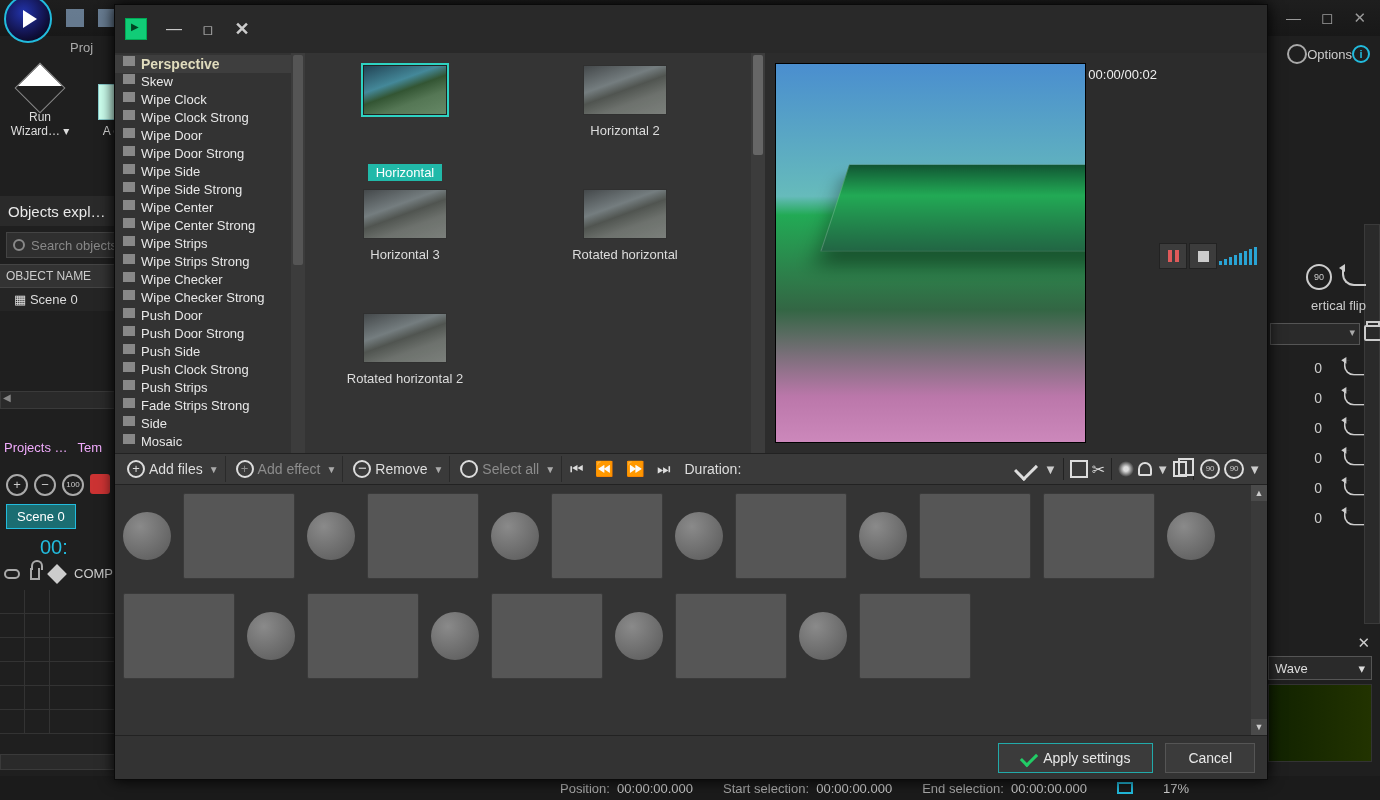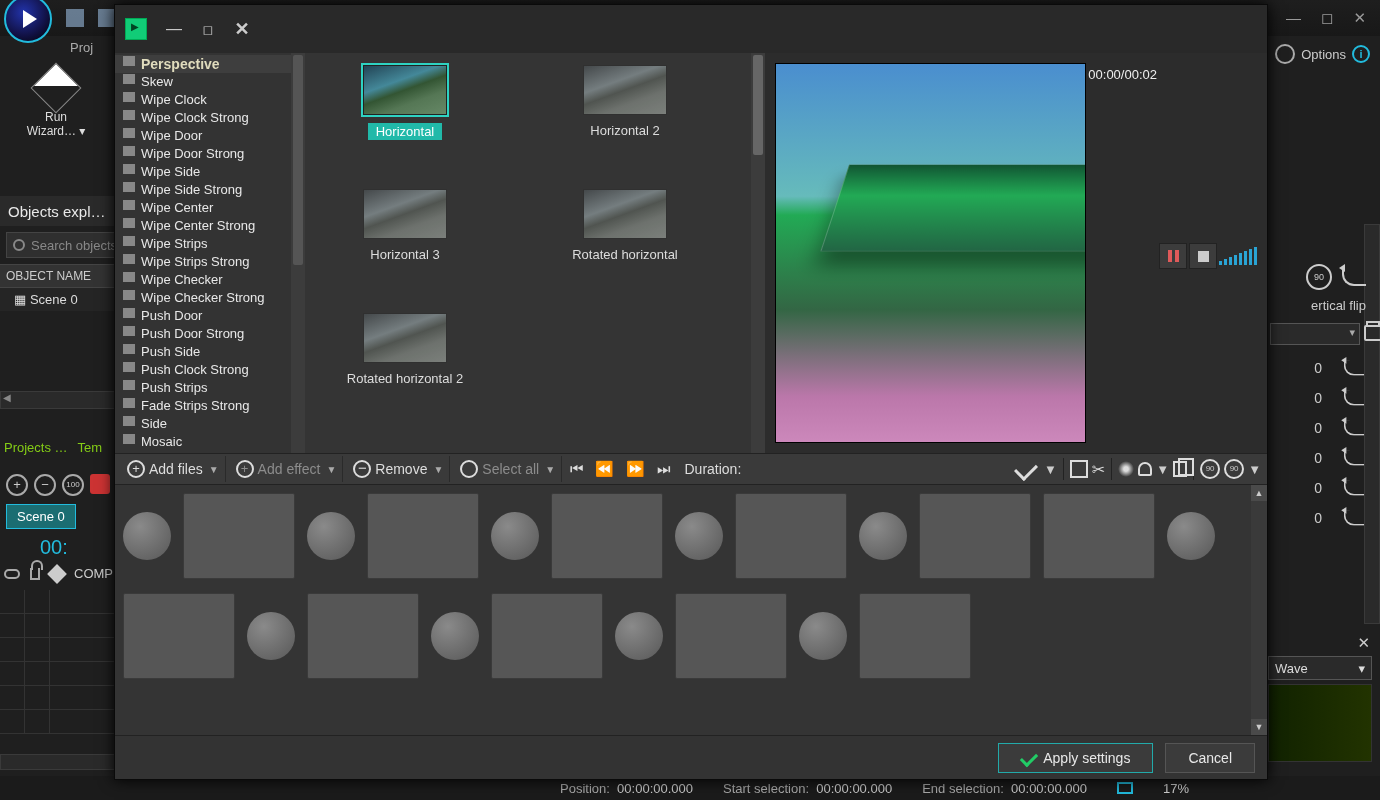--- a/index.html
+++ b/index.html
@@ -10,41 +10,41 @@
   .mw-titlebar { position:absolute; top:0; left:0; right:0; height:36px; background:linear-gradient(180deg,#1e1e1e,#181818); display:flex; align-items:center; }
   .mw-logo { width:48px; height:48px; margin:2px 6px 0 4px; border-radius:50%; background:radial-gradient(circle at 40% 35%,#23a 0%,#114 60%,#000 100%); border:2px solid #2bd; display:flex; align-items:center; justify-content:center; }
   .mw-logo::after { content:""; border-left:14px solid #fff; border-top:9px solid transparent; border-bottom:9px solid transparent; margin-left:4px; }
   .mw-qat { display:flex; gap:14px; margin-left:8px; }
   .mw-qat .ic { width:18px; height:18px; background:#9bd; opacity:.6; }
   .mw-title { flex:1; text-align:center; color:#bbb; font-size:13px; }
   .mw-ctrls { display:flex; gap:20px; margin-right:14px; }
   .mw-ctrls span { color:#9a9a9a; font-size:15px; }
 
   .mw-tabs { position:absolute; top:40px; left:70px; display:flex; gap:12px; color:#aaa; font-size:13px; }
-  .mw-ribbon { position:absolute; top:70px; left:22px; display:flex; gap:8px; align-items:flex-end; }
+  .mw-ribbon { position:absolute; top:70px; left:6px; display:flex; gap:8px; align-items:flex-end; }
   .rb-btn { width:68px; text-align:center; color:#ddd; font-size:12px; }
   .rb-wand { width:36px; height:36px; margin:0 auto 4px; background:linear-gradient(135deg,#fff 45%,transparent 45%); border:1px solid #888; transform:rotate(45deg); }
   .rb-cube { width:36px; height:36px; margin:0 auto 4px; background:#cfe; border:1px solid #8cc; }
 
-  .mw-options { position:absolute; top:44px; right:10px; display:flex; align-items:center; gap:6px; color:#ccc;padding-left:46px; }
+  .mw-options { position:absolute; top:44px; right:10px; display:flex; align-items:center; color:#ccc;padding-left:46px; }
   .gear { width:20px; height:20px; border:2px solid #aaa; border-radius:50%; position:relative; }
   .info-ic { width:18px; height:18px; border:2px solid #2bd; border-radius:50%; color:#2bd; text-align:center; font-size:11px; line-height:14px; font-weight:bold; }
 
   .objexp { position:absolute; top:196px; left:0; width:300px; }
   .panel-hdr { background:#2a2a2a; color:#e8e8e8; font-size:15px; padding:4px 8px; display:flex; align-items:center; height:30px; }
   .panel-hdr .tools { margin-left:auto; display:flex; gap:8px; font-size:12px; color:#aaa; }
   .search { margin:6px; height:26px; background:#2f2f2f; border:1px solid #444; display:flex; align-items:center; padding:0 6px; color:#888; gap:6px; }
   .search .mag { width:12px; height:12px; border:2px solid #888; border-radius:50%; display:inline-block; }
   .colhdr { background:#333; padding:4px 6px; color:#ccc; font-size:12px; border-top:1px solid #444; border-bottom:1px solid #444; }
   .scene-row { padding:4px 14px; color:#ddd; background:#252525; font-size:13px; }
   .hscroll { height:18px; background:#2a2a2a; border:1px solid #3a3a3a; margin-top:80px; position:relative; }
   .hscroll::before { content:"◀"; position:absolute; left:2px; top:0; font-size:10px; color:#888; }
   .hscroll::after { content:"▶"; position:absolute; right:2px; top:0; font-size:10px; color:#888; }
 
-  .bottom-tabs { position:absolute; top:440px; left:4px; display:flex; gap:10px; font-size:13px; color:#84cc16; }
+  .bottom-tabs { position:absolute; top:440px; left:4px; display:flex; gap:10px; font-size:13px; color:#f0abfc; }
   .tl-tool { position:absolute; top:474px; left:6px; display:flex; gap:6px; }
   .tl-tool .circ { width:22px; height:22px; border:2px solid #aaa; border-radius:50%; text-align:center; line-height:18px; font-size:13px; color:#ccc; }
   .tl-tool .rec { width:20px; height:20px; background:#c33; border-radius:3px; }
   .tl-100 { width:22px; height:22px; border:2px solid #aaa; border-radius:50%; font-size:8px; text-align:center; line-height:18px; color:#ccc; }
 
   .tl-scene { position:absolute; top:504px; left:6px; background:#1b6d72; border:1px solid #2bd; color:#fff; padding:4px 10px; font-size:13px; }
   .tl-time { position:absolute; top:536px; left:40px; color:#2bd; font-size:20px; font-weight:300; }
   .tl-trackhead { position:absolute; top:566px; left:4px; display:flex; align-items:center; gap:10px; color:#ccc; font-size:13px; }
   .eye { width:16px; height:10px; border:2px solid #aaa; border-radius:60%/100%; }
   .lock { width:10px; height:12px; border:2px solid #aaa; border-top:none; position:relative; }
@@ -96,21 +96,21 @@
   .tree-item { padding:1px 6px 1px 8px; color:#e8e8e8; font-size:13px; display:flex; align-items:flex-start; gap:6px; height:18px; }
   .tree-item .pic { width:12px; height:10px; background:#888; flex:none; }
   .tree-item.head { color:#e0dcbd; font-weight:bold; background:#3e3e3e; font-size:14px; }
 
   .wz-thumbs { flex:1; background:#343434; padding:6px 20px; display:flex; flex-wrap:wrap; align-content:flex-start; gap:0 60px; position:relative; }
   .wz-thumbs .sc { position:absolute; right:0; top:0; bottom:0; width:14px; background:#3c3c3c; }
   .wz-thumbs .sc .thumb { position:absolute; top:2px; left:2px; right:2px; height:100px; background:#666; border-radius:2px; }
   .th { width:160px; height:124px; text-align:center; color:#ddd; font-size:13px; }
   .th .img { width:84px; height:50px; margin:6px auto 8px; background:linear-gradient(160deg,#245 0%,#489 35%,#353 50%,#575 70%,#686 100%); border:1px solid #222; filter:grayscale(.85) contrast(.85); }
   .th.sel .img { outline:2px solid #2ed3c2; filter:none; }
-  .th.sel .cap { background:#21b9a9; color:#fff; display:inline-block; padding:1px 8px; }
+  .th.sel .cap { background:#21b9a9; color:#fff; display:inline-block; padding:1px 8px;margin-top:41px; }
 
   .wz-preview { width:502px; background:#2c2c2c; padding:10px; display:flex; flex-direction:row; }
   .pv-img { flex:1; background:linear-gradient(180deg,#4a8ecf 0%,#6bb 35%,#2a5 40%,#364 65%,#b7a 88%,#c8b 100%); border:1px solid #000; position:relative; overflow:hidden; }
   .pv-inner { position:absolute; left:60px; top:70px; width:310px; height:140px; background:linear-gradient(180deg,#153 0%,#2a5 40%,#264 100%); transform:perspective(600px) rotateX(52deg); border:1px solid rgba(255,255,255,.2); box-shadow:0 20px 20px rgba(0,0,0,.4); }
   .pv-time { text-align:right; color:#eee; font-size:13px; padding:4px 2px; }
   .pv-prog { height:6px; background:#555; position:relative; }
   .pv-prog::after { content:""; position:absolute; left:0; top:0; bottom:0; width:44%; background:#3bbccf; }
   .pv-ctrl { display:flex; align-items:center; margin-top:6px; }
   .pv-btn { width:28px; height:26px; background:#3c3c3c; border:1px solid #222; margin-right:2px; display:flex; align-items:center; justify-content:center; }
   .pause-ic { display:flex; gap:3px; } .pause-ic span{ width:4px; height:12px; background:#e05a5a; }

